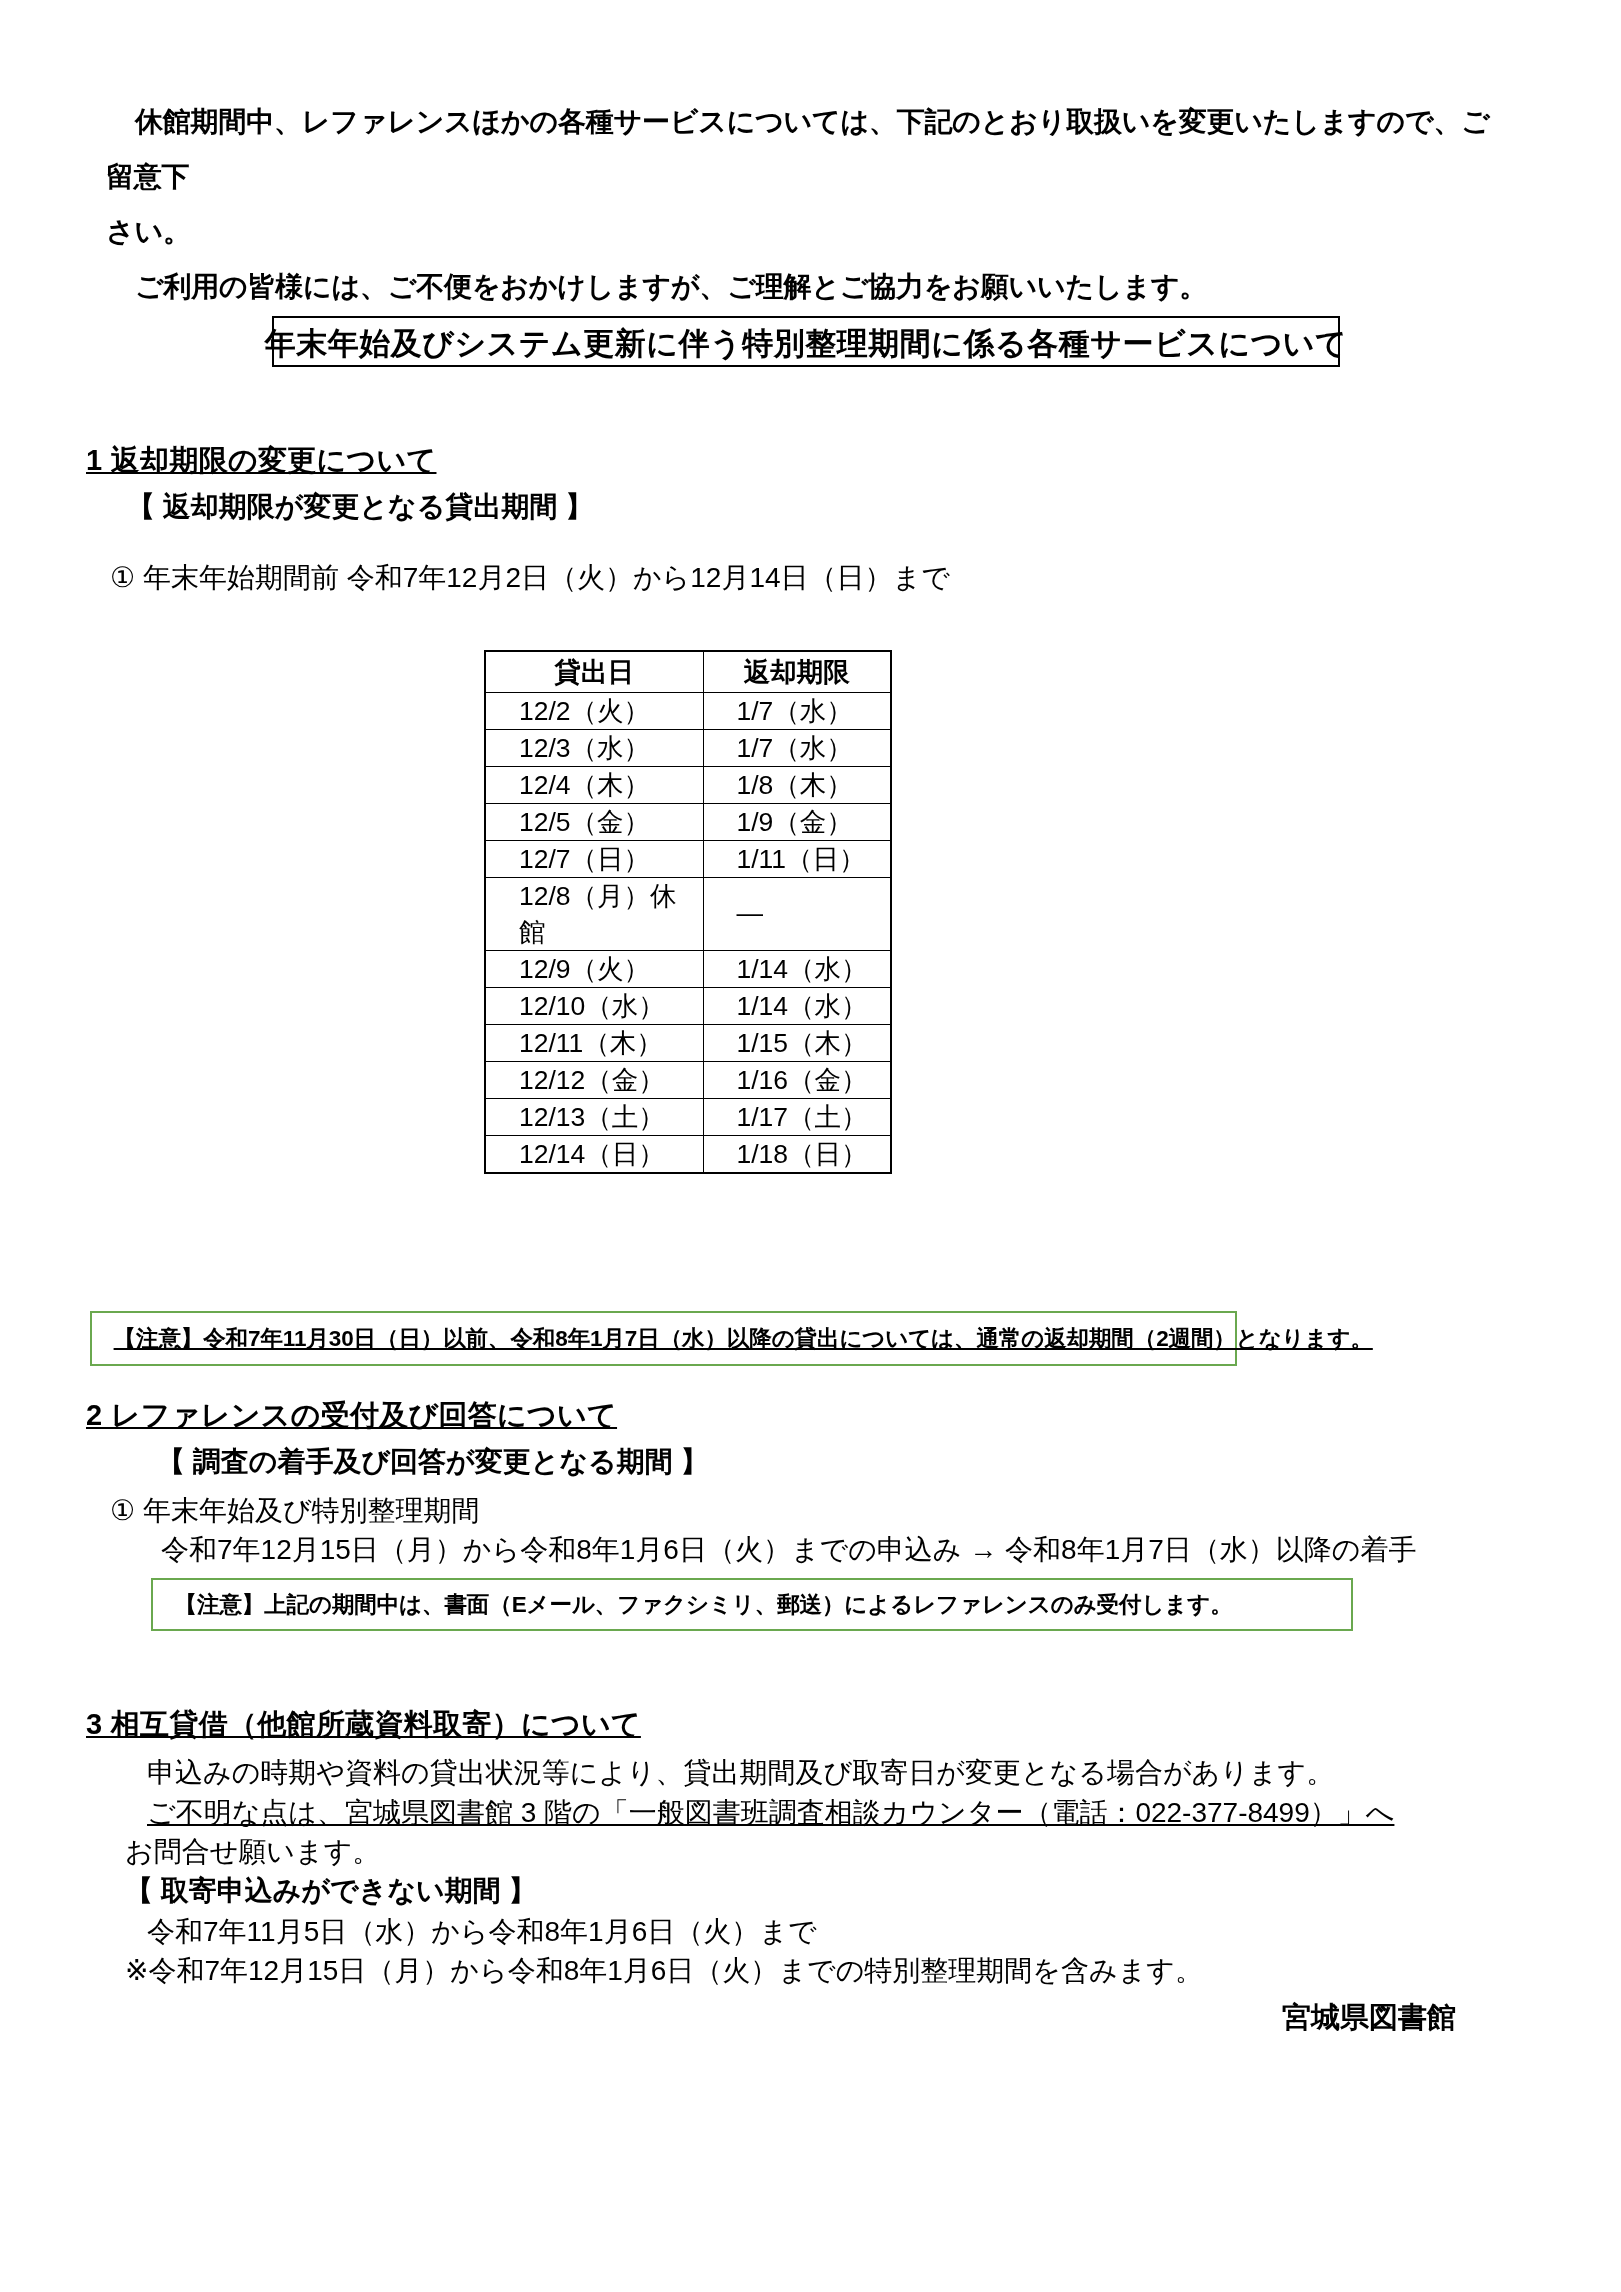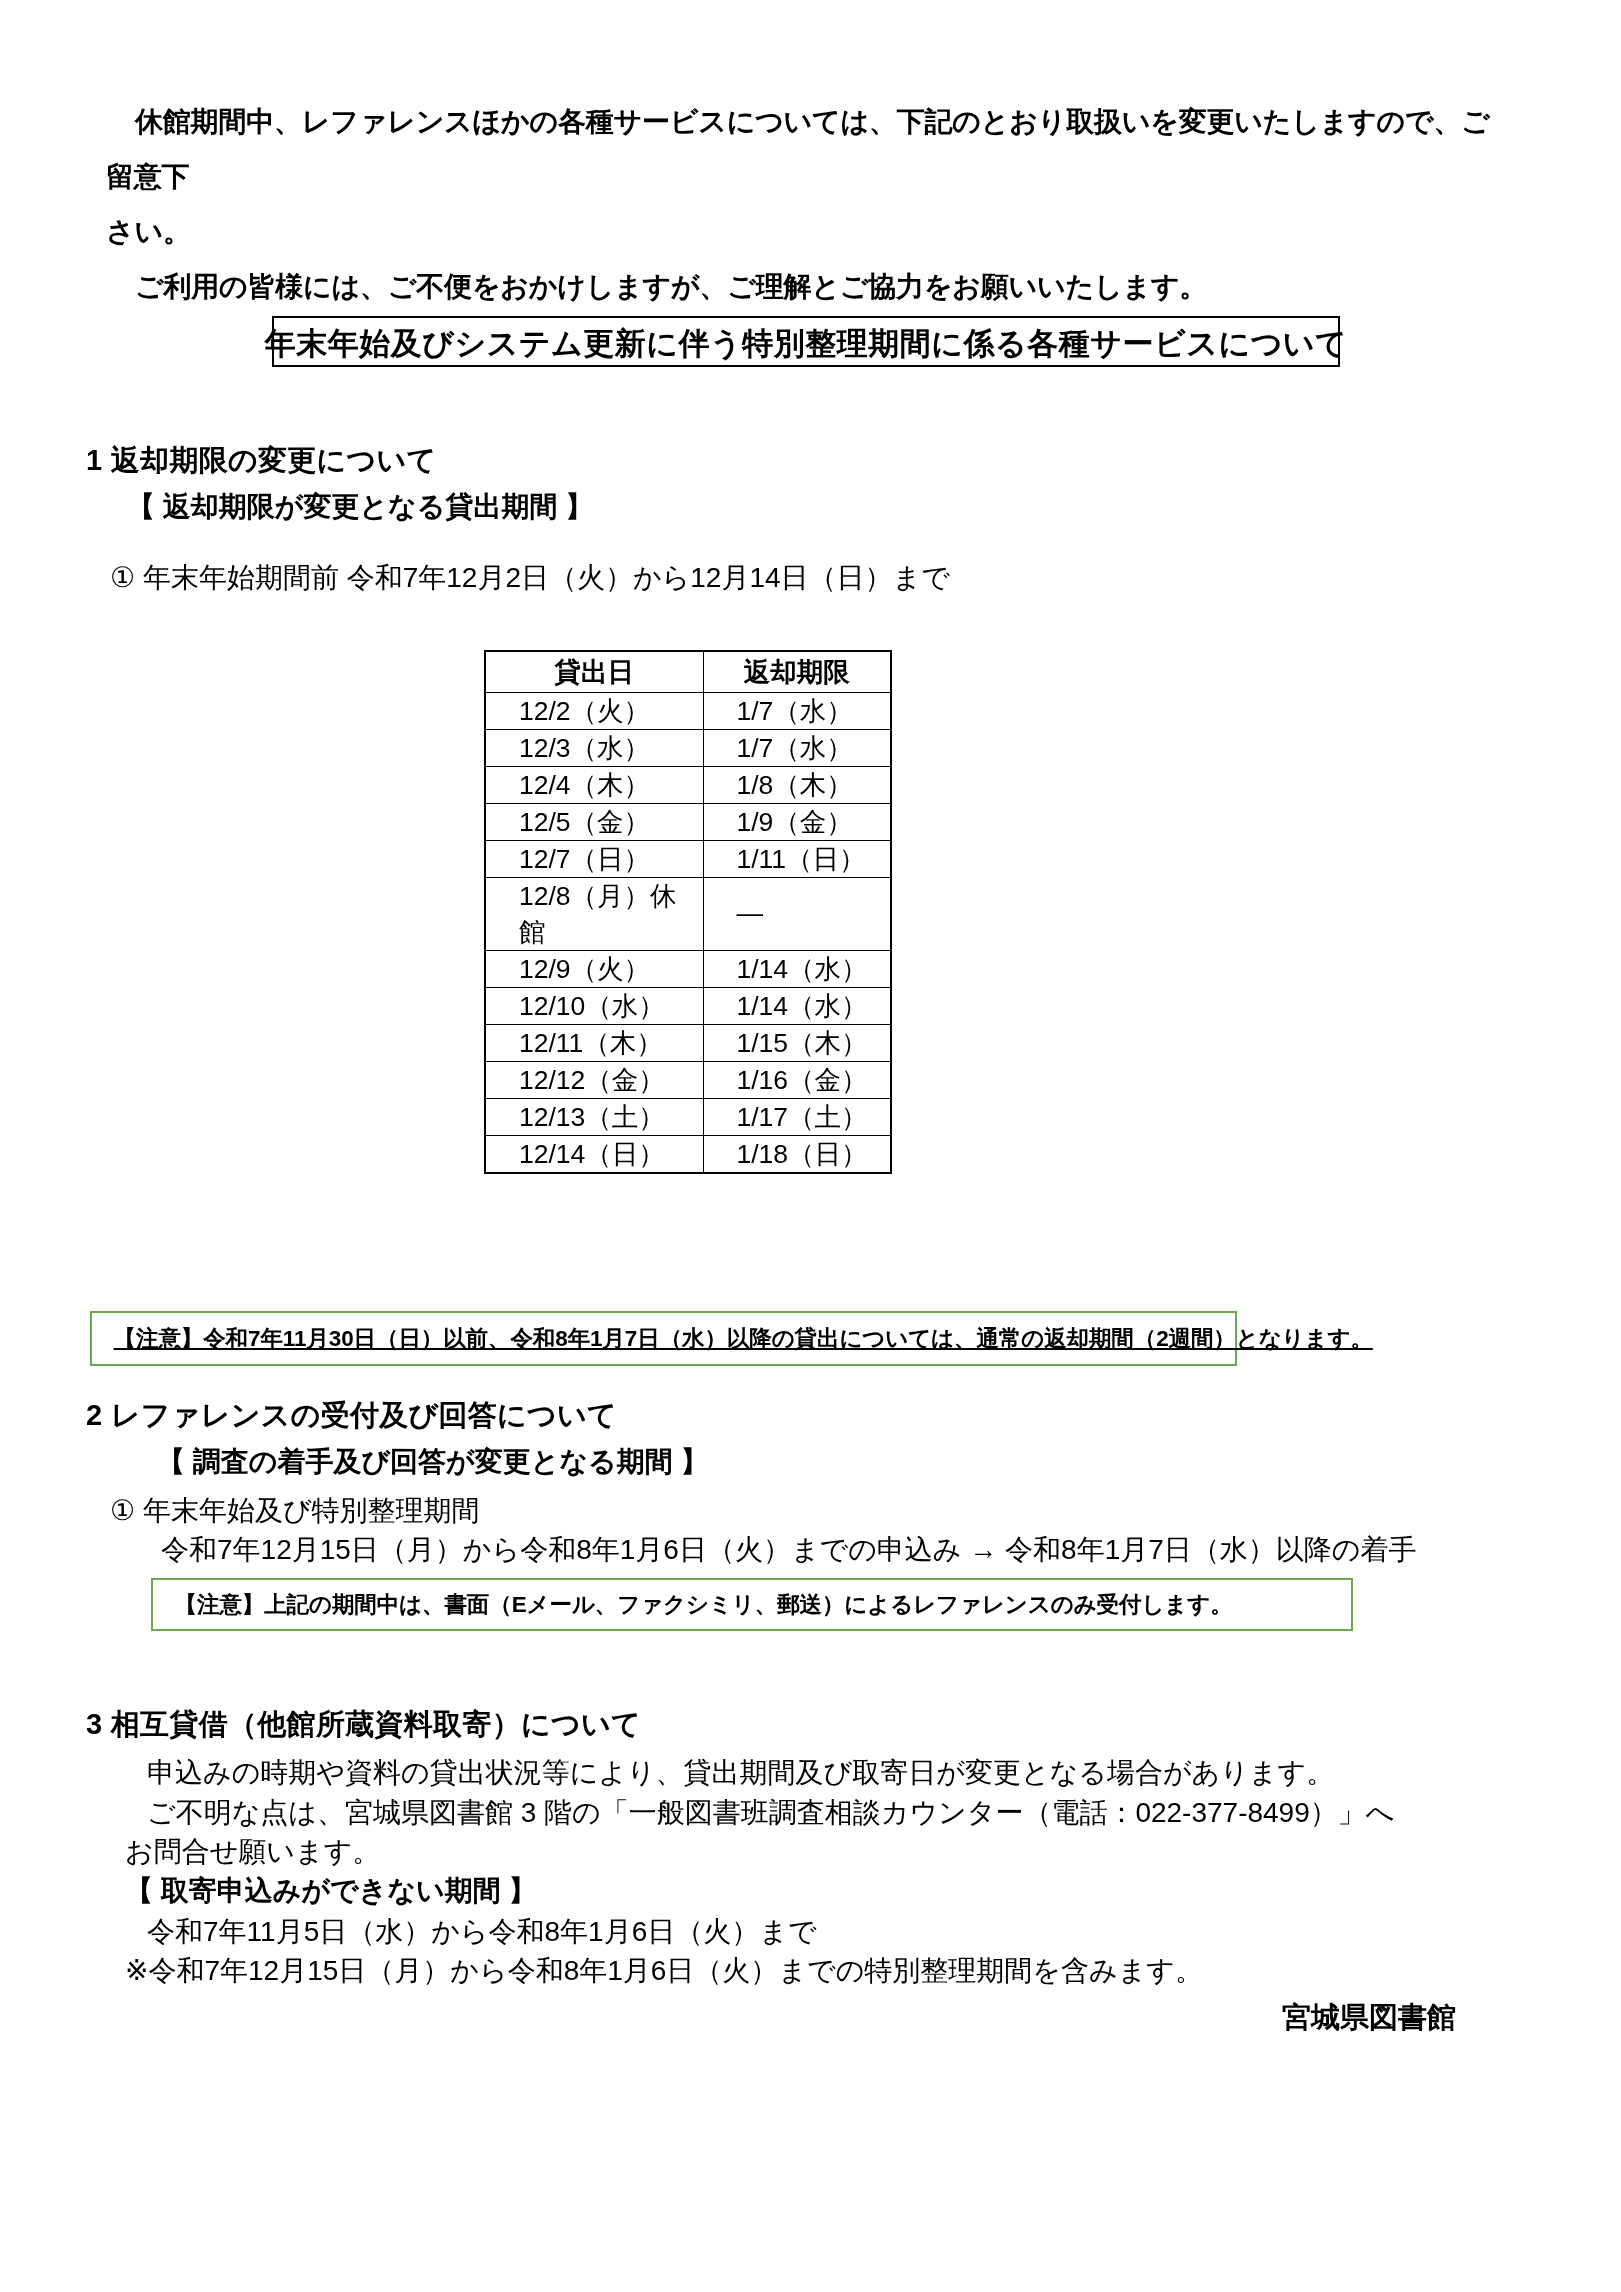--- a/index.html
+++ b/index.html
@@ -58,20 +58,21 @@
     white-space: nowrap;
   }
 
   
   .sec-head {
     position: absolute;
     font-size: 29px;
     font-weight: 700;
     letter-spacing: 0.3px;
     white-space: nowrap;
+    text-decoration: underline;
   }
   .sub-head {
     position: absolute;
     font-size: 28px;
     font-weight: 700;
     white-space: nowrap;
   }
   .body-line {
     position: absolute;
     font-size: 28px;
@@ -144,21 +145,21 @@
 
   
   #s2-head   { left: 86px;  top: 1396px; }
   #s2-sub    { left: 157px; top: 1443px; }
   #s2-item1  { left: 110px; top: 1492px; font-weight: 400; }
   #s2-item1b { left: 161px; top: 1531px; font-weight: 400; }
 
   
   #s3-head   { left: 86px;  top: 1705px; }
   #s3-l1     { left: 147px; top: 1754px; font-weight: 400; }
-  #s3-l2     { left: 147px; top: 1794px; font-weight: 400; }
+  #s3-l2     { left: 147px; top: 1794px; font-weight: 400; text-decoration: underline; }
   #s3-l3     { left: 125px; top: 1833px; font-weight: 400; }
   #s3-sub    { left: 125px; top: 1872px; }
   #s3-l4     { left: 147px; top: 1913px; font-weight: 400; }
   #s3-l5     { left: 125px; top: 1952px; font-weight: 400; }
 
   
   #signature {
     position: absolute;
     left: 1282px;
     top: 1998px;

